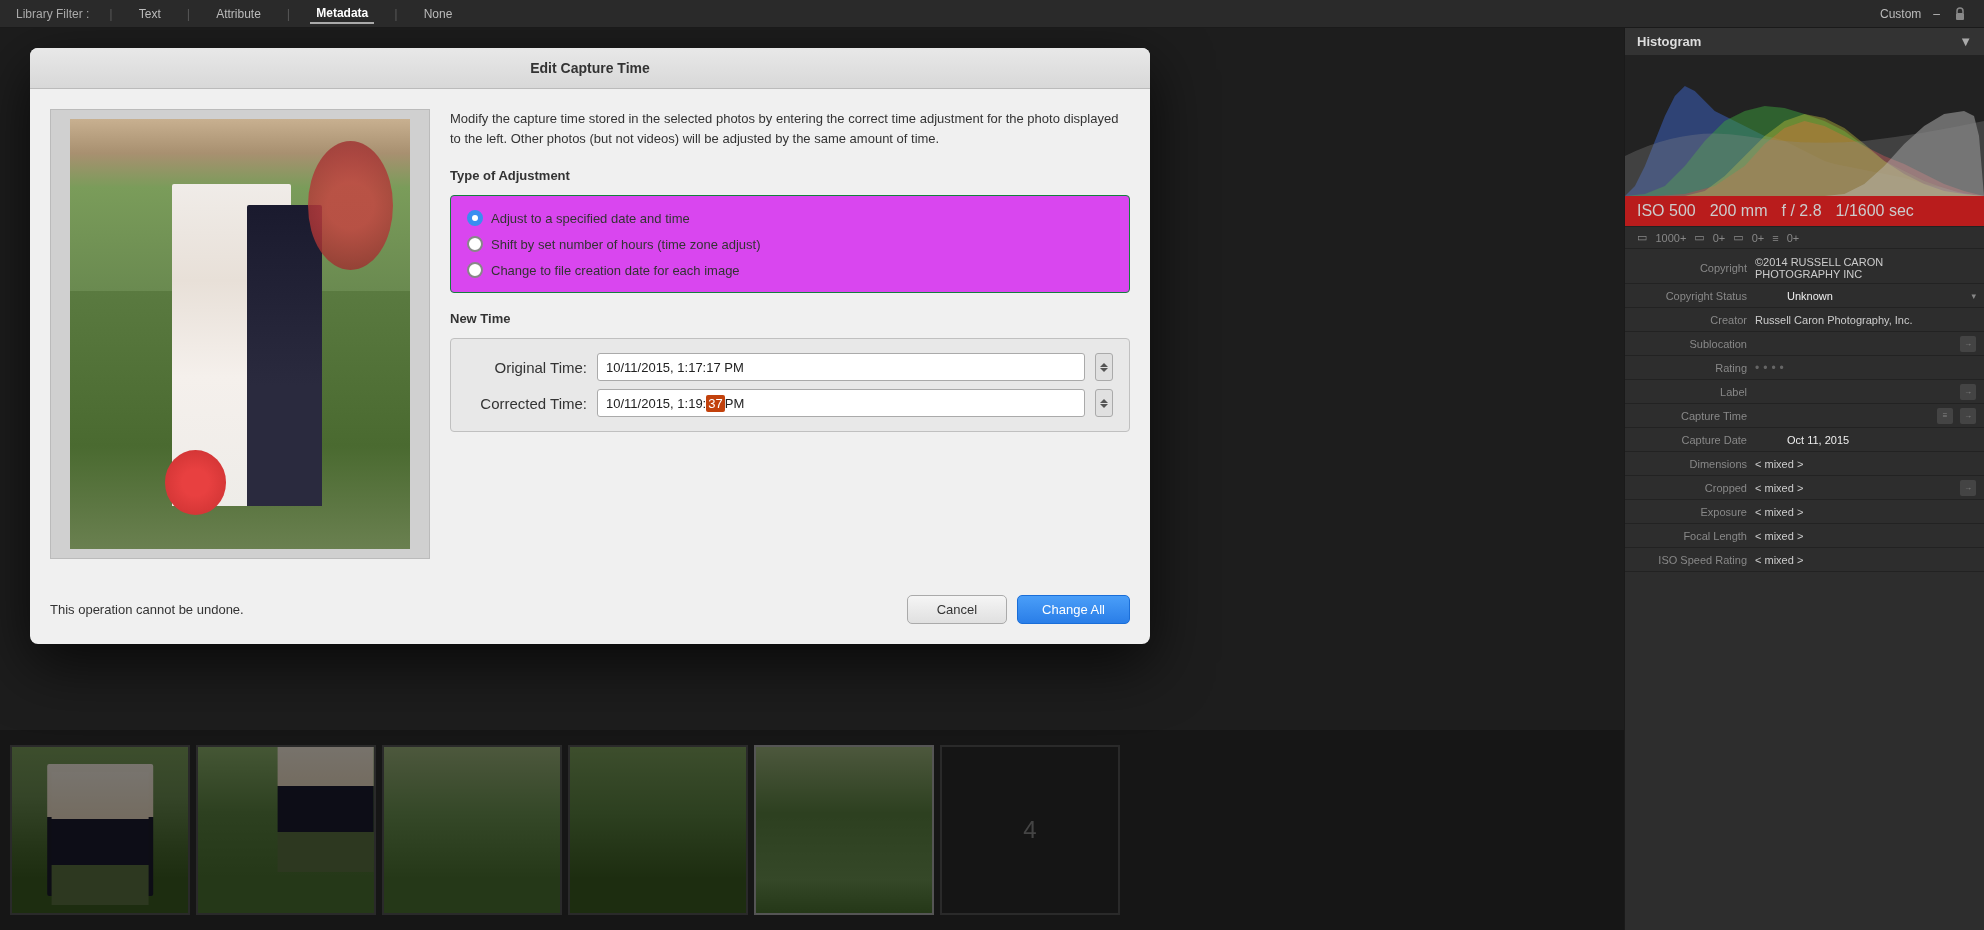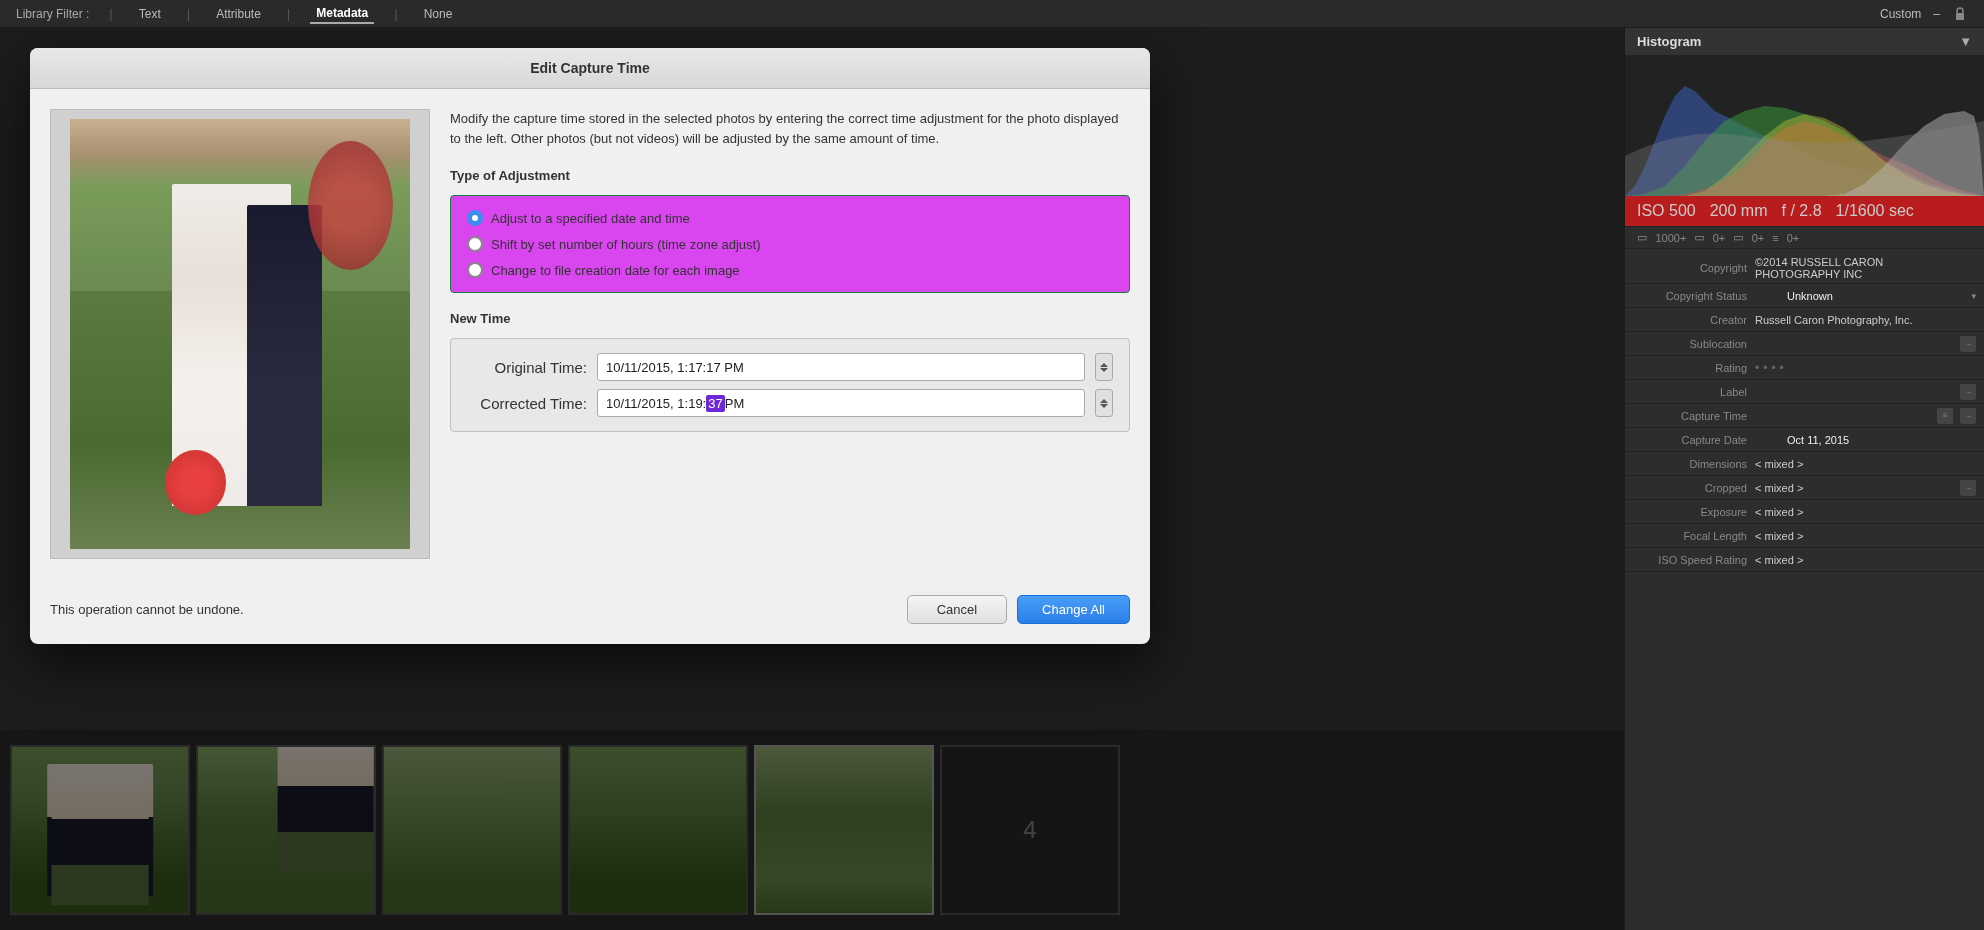--- a/index.html
+++ b/index.html
@@ -254,21 +254,21 @@
       border: 1px solid #aaa;
       border-radius: 3px;
       background: #fff;
       padding: 0 8px;
       font-size: 13px;
       color: #222;
       display: flex;
       align-items: center;
     }
     .time-input-highlight {
-      background: #6d28d9;
+      background: #c2410c;
       color: white;
       padding: 1px 2px;
       border-radius: 2px;
     }
     .time-spinner {
       width: 18px;
       height: 28px;
       background: #e0e0e0;
       border: 1px solid #aaa;
       border-radius: 3px;

